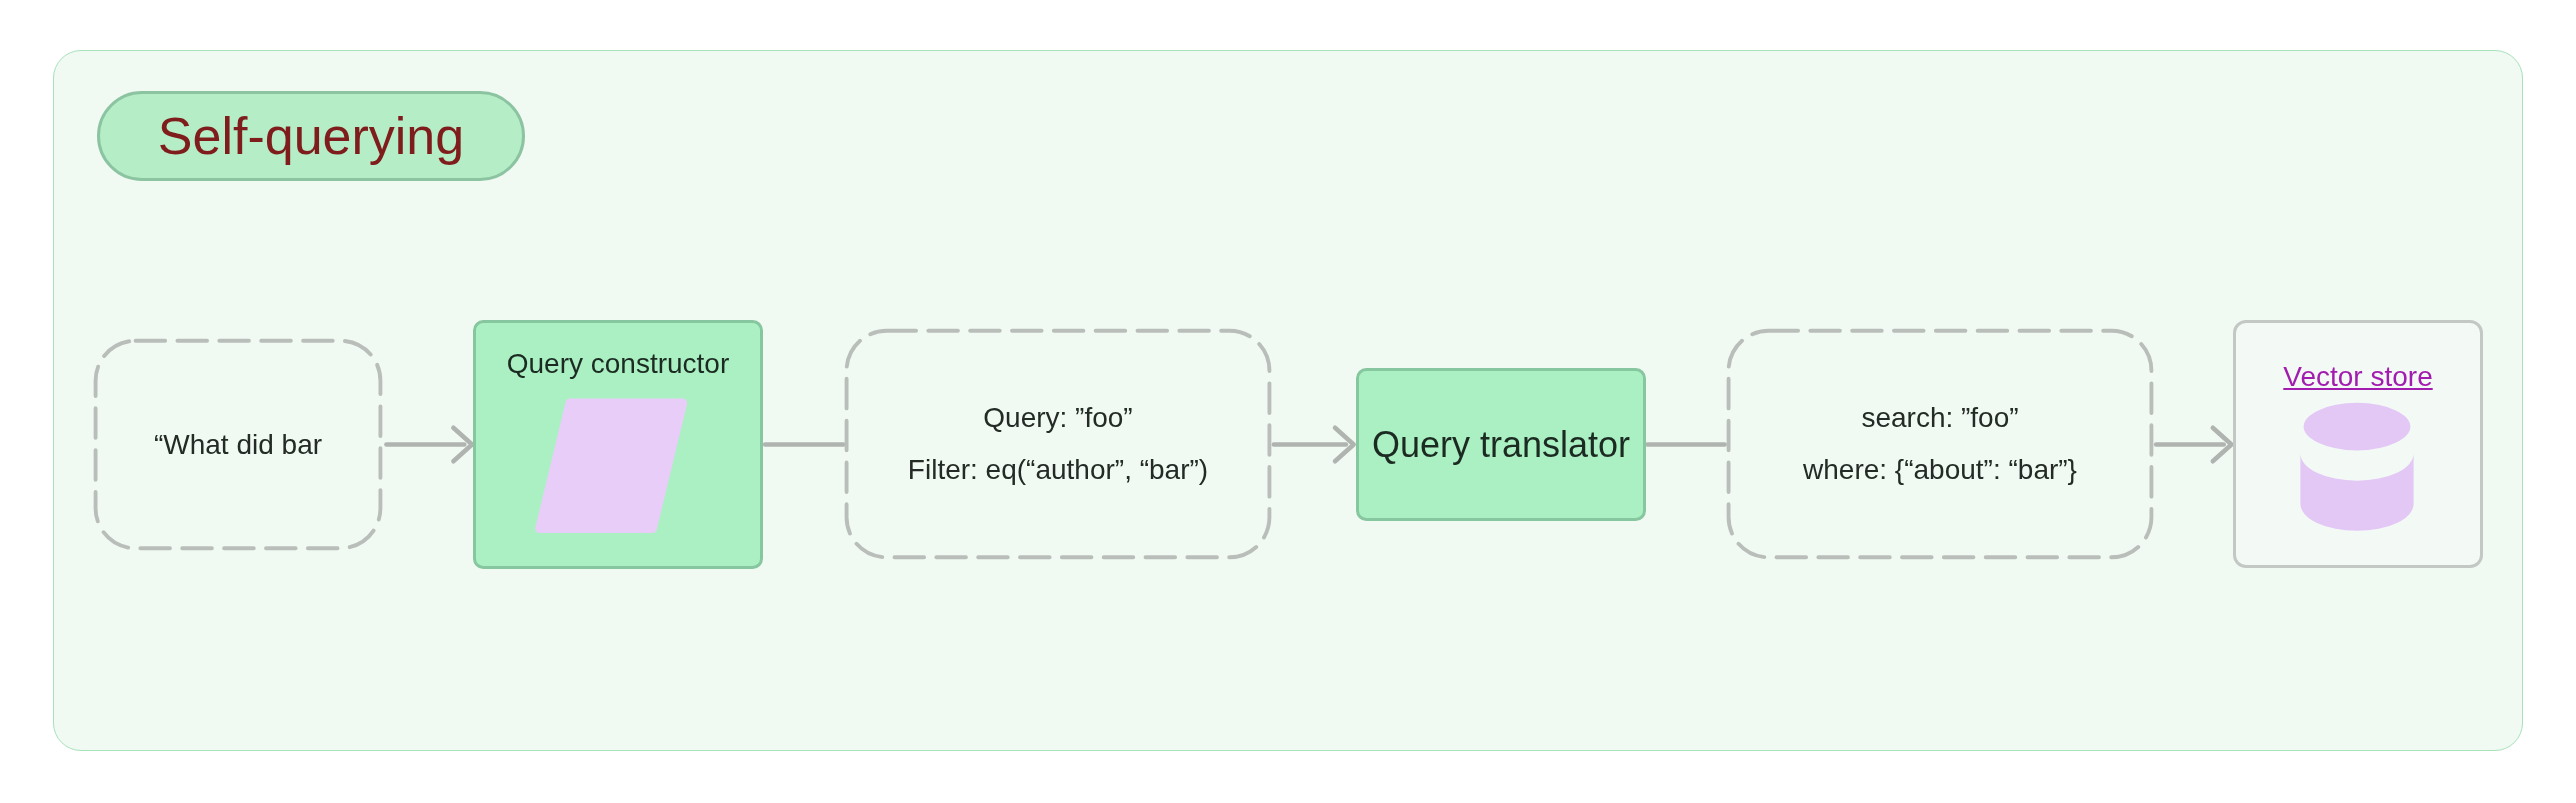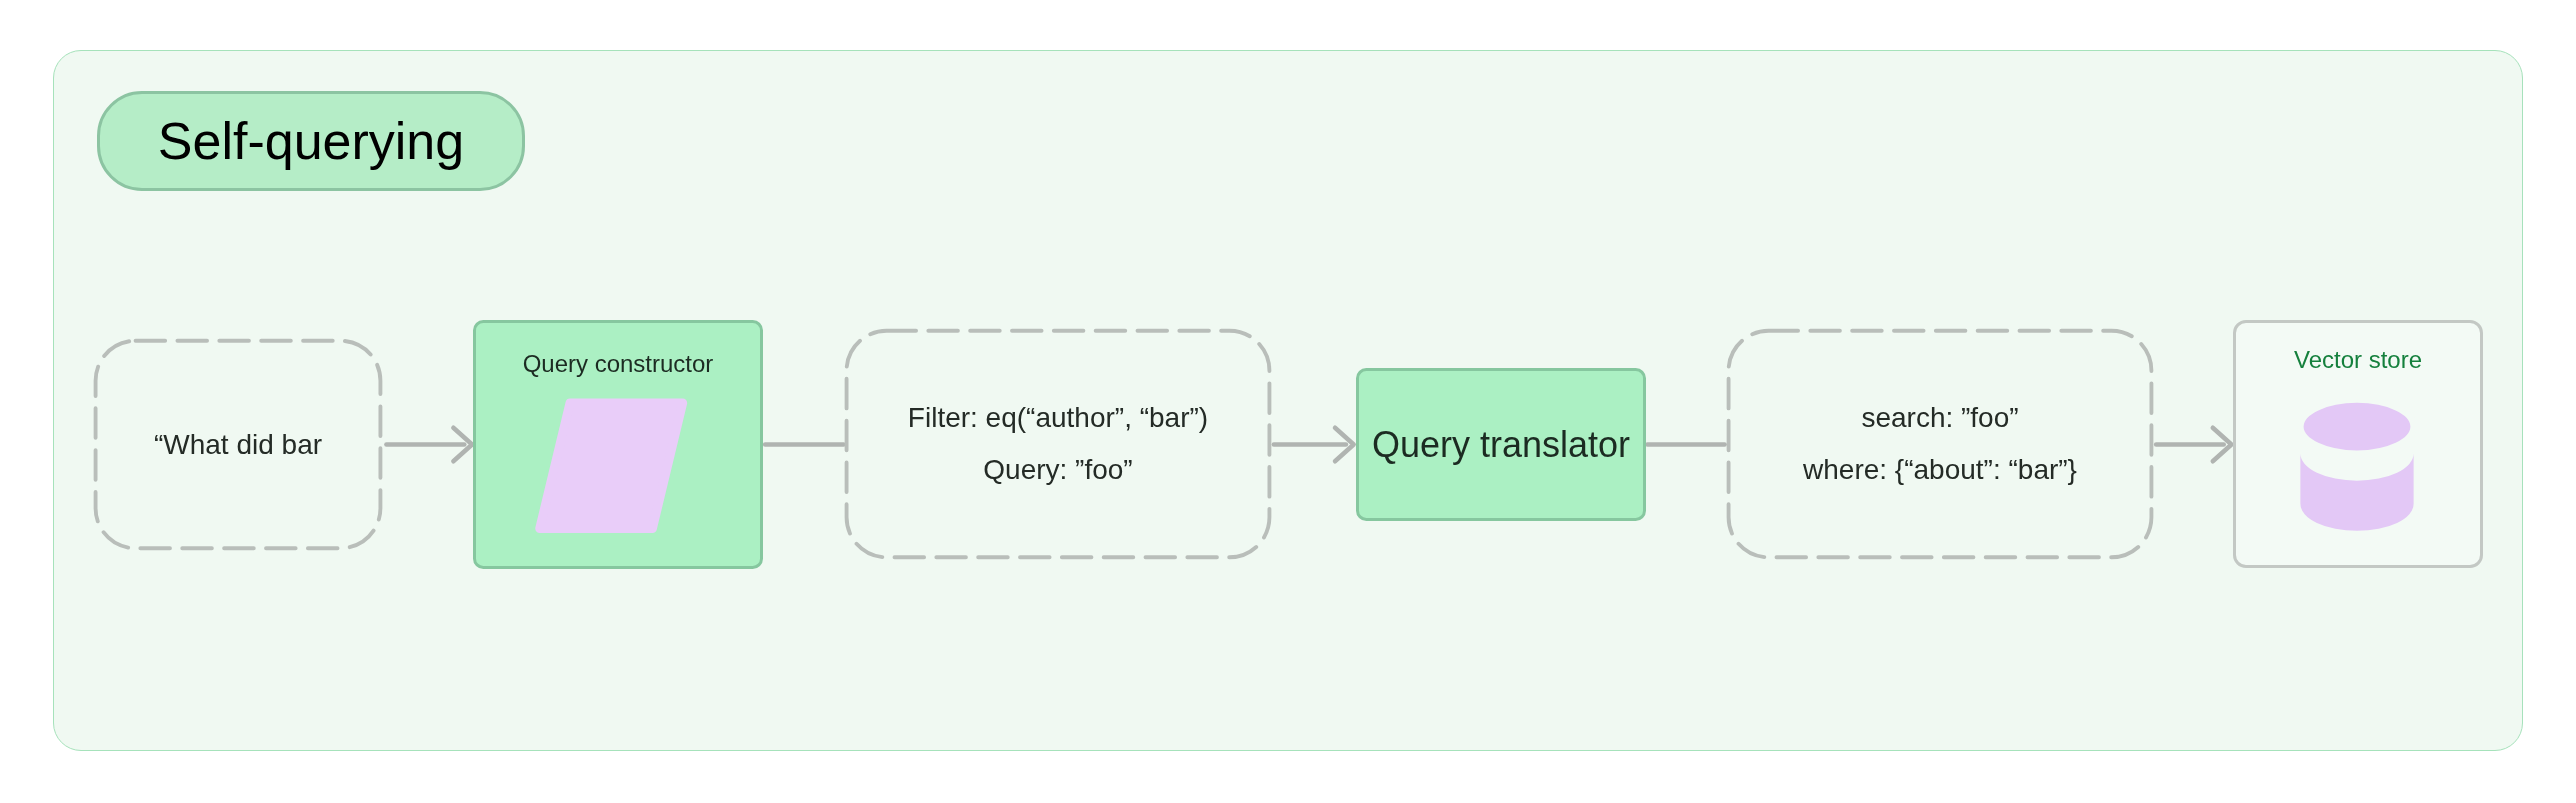--- a/index.html
+++ b/index.html
@@ -8,41 +8,41 @@
     background:#ffffff; overflow:hidden;
     font-family:"Liberation Sans", sans-serif;
     color:#242b26;
   }
   .panel {
     position:absolute; left:53px; top:50px; width:2470px; height:701px;
     background:#f0f9f2; border:1.9px solid #a6e2bb; border-radius:28px;
     box-sizing:border-box;
   }
   .badge {
-    position:absolute; left:97px; top:91px; width:428px; height:100px;
+    position:absolute; left:97px; top:91px; width:428px; height:90px;
     background:#b5edc7; border:3.9px solid #8cc4a2; border-radius:45px;
     box-sizing:border-box; display:flex; align-items:center; justify-content:center;
-    font-size:52px; color:#000000;text-align:center;
+    font-size:52px; color:#7f1d1d;text-align:center;
   }
   .connector-layer { position:absolute; left:0; top:0; width:2576px; height:804px; }
   .node { position:absolute; box-sizing:border-box; }
   .dashed-node { background:transparent; }
   .dashed-node .dash-border { position:absolute; left:0; top:0; }
   .dashed-node .lines {
     position:absolute; inset:0; display:flex; flex-direction:column;
     align-items:center; justify-content:center;
     font-size:28px; line-height:52px; text-align:center; color:#242b26;
   }
   .green-node {
     background:#abf0c3; border:3.9px solid #86c79f; border-radius:10.3px;
     color:#1c2b22;
   }
   .node-title {
     position:absolute; left:0; right:0; text-align:center;
-    font-size:24px; line-height:32px; color:#1c2b22;
+    font-size:28px; line-height:32px; color:#1c2b22;
   }
   .center-label {
     position:absolute; inset:0; display:flex; align-items:center; justify-content:center;
     font-size:36px; color:#1c2b22;
   }
   .store-node {
     background:#f3faf5; border:3.9px solid #c3c8c4; border-radius:13px;
     color:#1f2a24;
   }
   .icon-svg { position:absolute; left:0; top:0; }
@@ -85,41 +85,41 @@
     <svg class="icon-svg" width="282" height="241" viewBox="0 0 438 374">
       <polygon points="146,124 321,124 274,319 99,319" fill="#e9cdf9" stroke="#e9cdf9" stroke-width="14" stroke-linejoin="round"></polygon>
     </svg>
   </div>
 
   <div class="node dashed-node" style="left:844px; top:328px; width:428px; height:232px;">
     <svg class="dash-border" width="428" height="232" viewBox="0 0 665 360">
       <rect x="4" y="4" width="657" height="352" rx="62" fill="none" stroke="#b9beba" stroke-width="6" stroke-dasharray="46 19" stroke-linecap="round"></rect>
     </svg>
     <div class="lines">
+      <div>Query: ”foo”</div>
       <div>Filter: eq(“author”, “bar”)</div>
-      <div>Query: ”foo”</div>
     </div>
   </div>
 
   <div class="node green-node" style="left:1356px; top:368px; width:290px; height:153px;">
     <div class="center-label">Query translator</div>
   </div>
 
   <div class="node dashed-node" style="left:1726px; top:328px; width:428px; height:232px;">
     <svg class="dash-border" width="428" height="232" viewBox="0 0 665 360">
       <rect x="4" y="4" width="657" height="352" rx="62" fill="none" stroke="#b9beba" stroke-width="6" stroke-dasharray="46 19" stroke-linecap="round"></rect>
     </svg>
     <div class="lines">
       <div>search: ”foo”</div>
       <div>where: {“about”: “bar”}</div>
     </div>
   </div>
 
   <div class="node store-node" style="left:2233px; top:320px; width:250px; height:248px;">
-    <div class="node-title" style="top:21px; color:#15803d;">Vector store</div>
+    <div class="node-title" style="top:38px; color:#a21caf;text-decoration:underline;">Vector store</div>
     <svg class="icon-svg" width="242" height="240" viewBox="0 0 376 373">
       <path d="M 100 203 A 88 42 0 0 0 276 203 L 276 281 A 88 42 0 0 1 100 281 Z" fill="#e3c8f6"></path>
       <ellipse cx="188" cy="161" rx="88" ry="42" fill="#e3c8f6" stroke="#f3faf5" stroke-width="10"></ellipse>
     </svg>
   </div>
 
 </div>
 
 
 </body></html>

